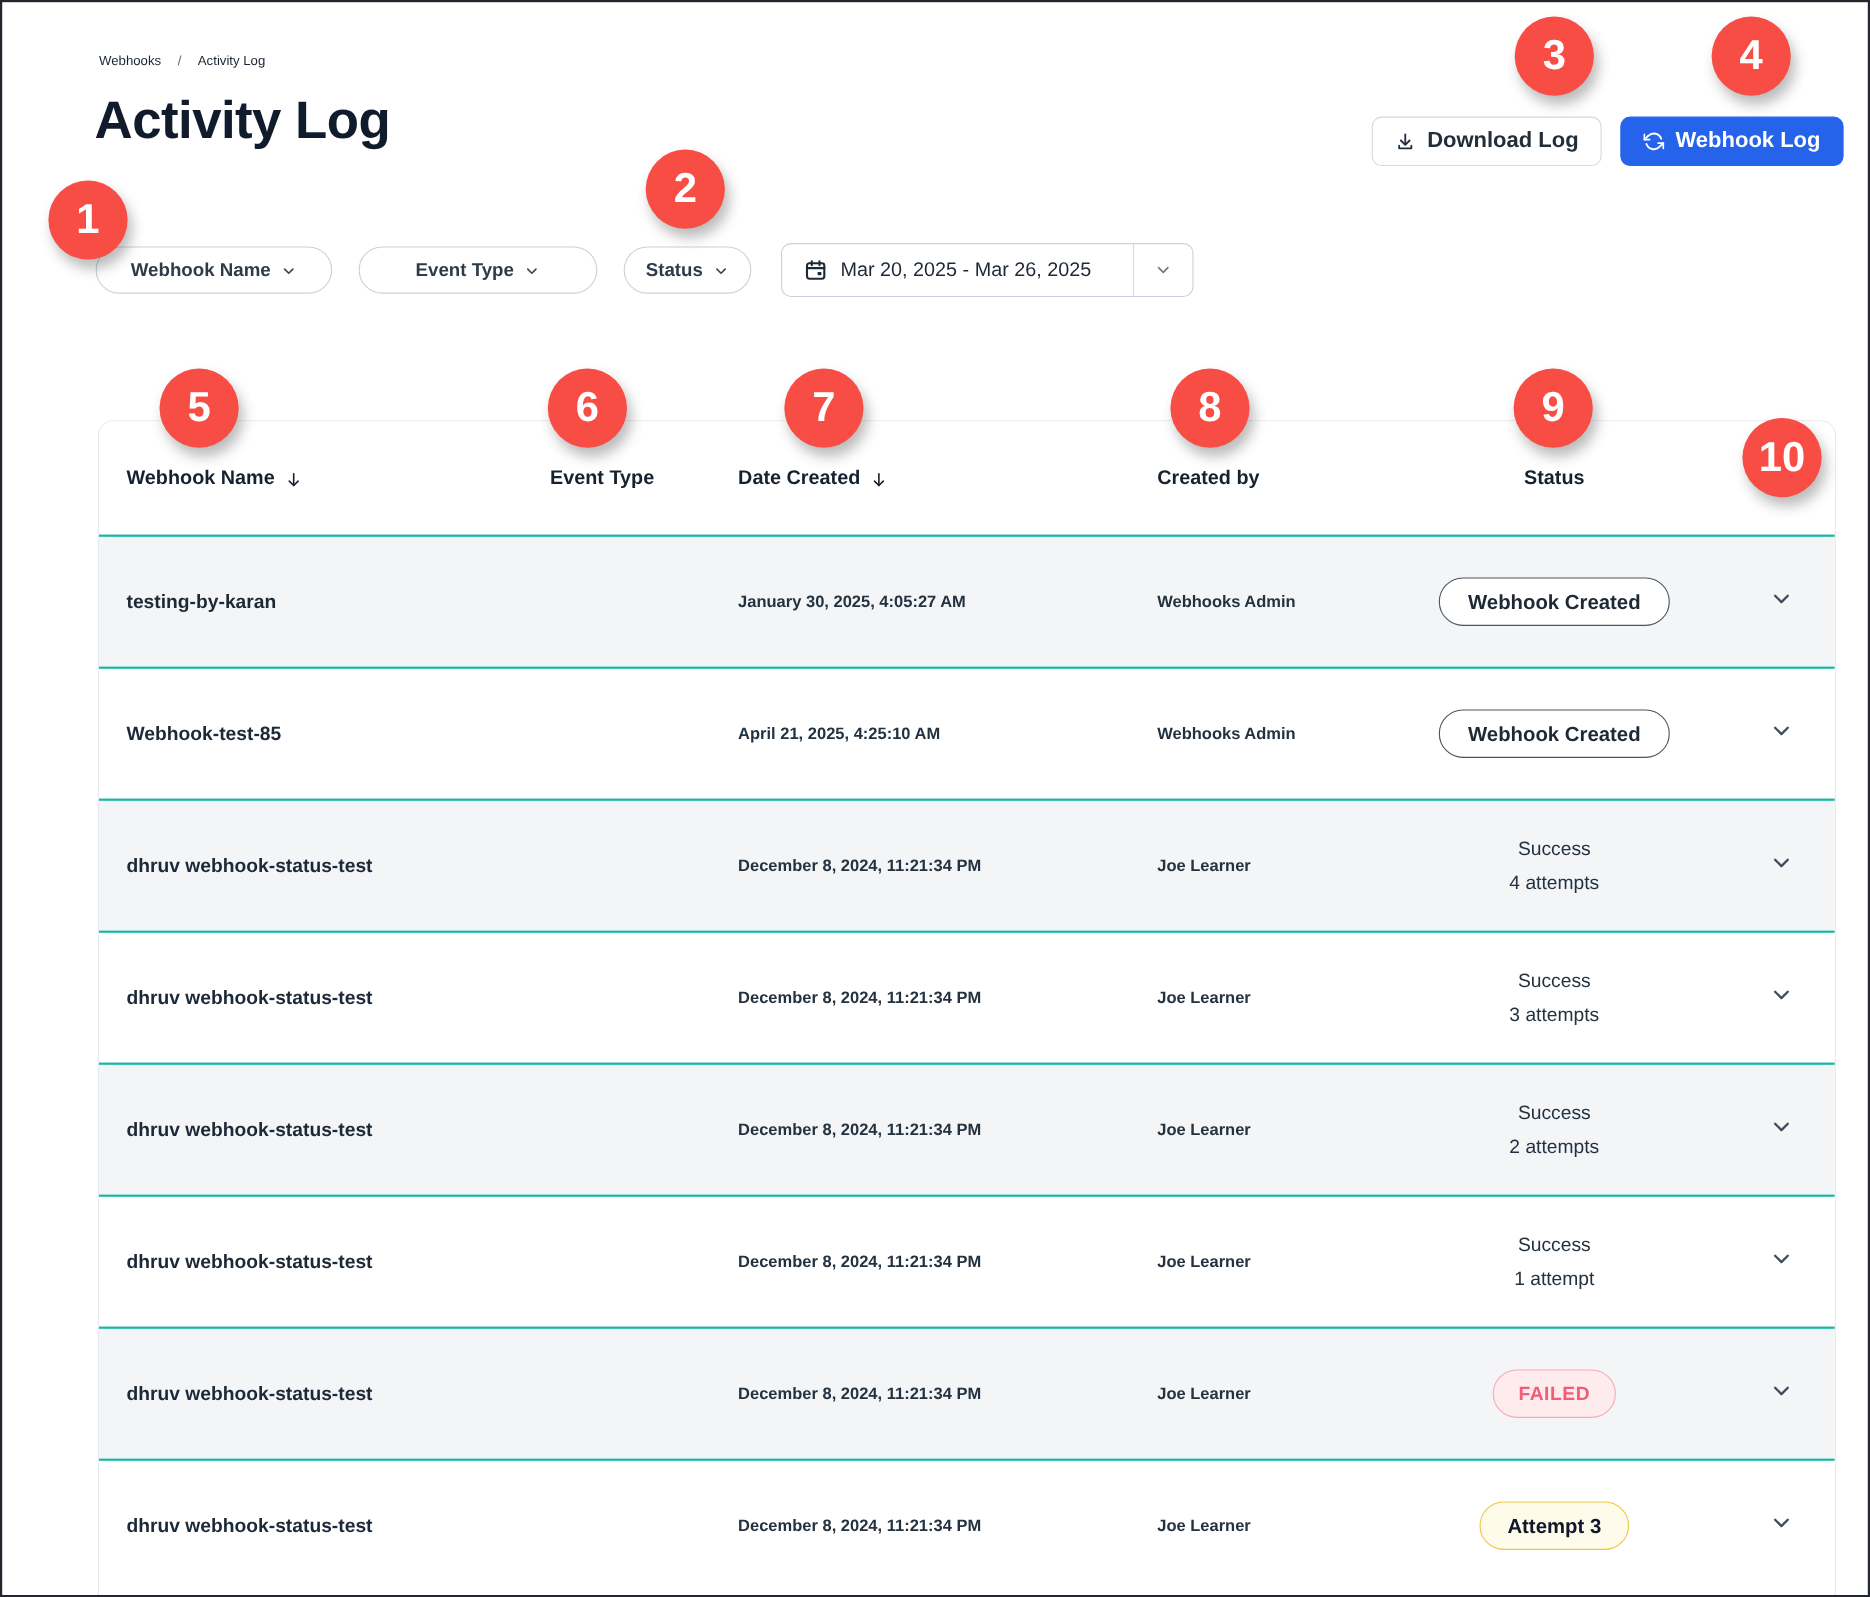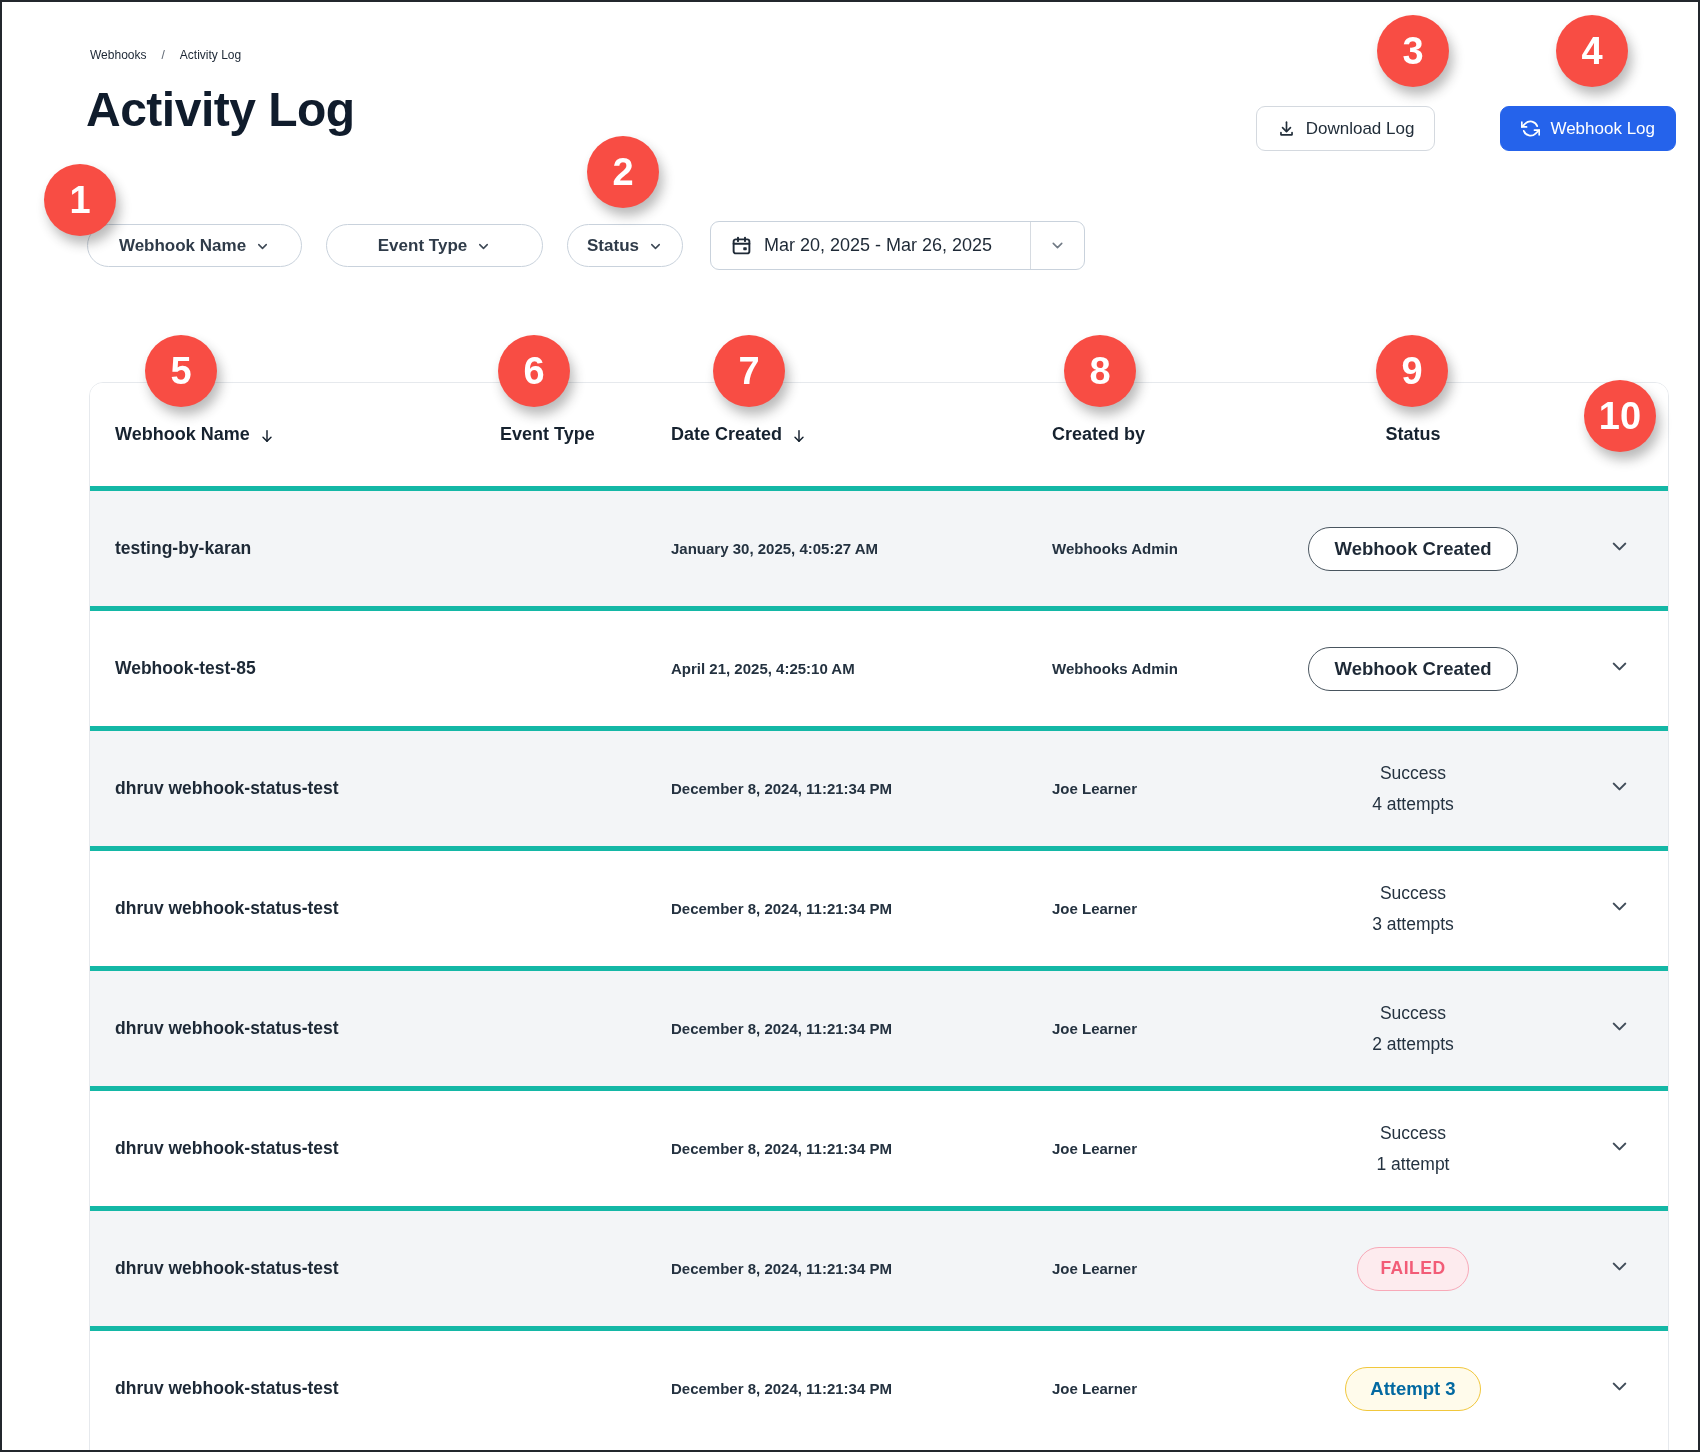--- a/index.html
+++ b/index.html
@@ -12,22 +12,22 @@
 
   
   .breadcrumb{position:absolute;left:88px;top:46px;font-size:12px;color:#1b2634;
     display:flex;align-items:center;gap:15px;font-weight:400;}
   .breadcrumb .sep{color:#5b6470;}
   .page-title{position:absolute;left:84px;top:82px;margin:0;font-size:48px;line-height:1.1;
     font-weight:800;color:#101c2c;letter-spacing:-.5px;}
 
   .toolbar{position:absolute;top:104px;right:22px;display:flex;gap:17px;}
   .btn{display:flex;align-items:center;gap:10px;height:45px;padding:0 20px;
-    border-radius:9px;font-size:17px;font-weight:400;cursor:pointer;
-    font-family:"Liberation Sans",sans-serif;margin-left:48px;}
+    border-radius:9px;font-size:20px;font-weight:700;cursor:pointer;
+    font-family:"Liberation Sans",sans-serif;}
   .btn-secondary{background:#fff;border:1px solid #d4d9df;color:#222e3a;}
   .btn-primary{background:#2563eb;border:1px solid #2563eb;color:#fff;}
   .btn svg{flex:0 0 auto;}
 
   
   .filters{position:absolute;left:85px;top:219px;display:flex;align-items:center;gap:24px;}
   .filter-pill{display:flex;align-items:center;justify-content:center;gap:9px;height:43px;
     border:1px solid #c9d2dc;border-radius:22px;background:#fff;color:#2f3b49;
     font-size:17px;font-weight:700;cursor:pointer;padding:0 10px;}
   .pill-w1{width:215px;}
@@ -45,35 +45,35 @@
   
   .card{position:absolute;left:87px;top:380px;width:1580px;height:1075px;
     background:#fff;border:1px solid #e6e9ed;border-radius:14px 14px 0 0;overflow:hidden;}
   .grid-row{display:grid;grid-template-columns:385px 171px 381px 246px 230px 1fr;
     align-items:center;padding-left:25px;}
   .thead{height:103px;background:#fff;}
   .th{font-size:18px;font-weight:700;color:#16222f;display:flex;align-items:center;gap:9px;}
   .th.center{justify-content:center;}
   .sort-icon{color:#16222f;margin-top:2px;}
 
-  .tr{height:120px;border-top:5px solid #14b8a6;}
+  .tr{height:120px;border-top:2px solid #14b8a6;}
   .tr.odd{background:#f3f5f7;}
   .tr.even{background:#ffffff;}
   .cell-name{font-size:17.5px;font-weight:700;color:#1d2936;}
   .cell-plain{font-size:15px;color:#243240;font-weight:bold;}
   .cell-status{display:flex;flex-direction:column;align-items:center;justify-content:center;
     font-size:17.5px;color:#243240;line-height:31px;}
   .cell-caret{justify-self:end;margin-right:37px;color:#414d5a;cursor:pointer;}
 
   .pill{display:inline-flex;align-items:center;justify-content:center;height:44px;
     border-radius:23px;padding:0 26px;font-weight:700;white-space:nowrap;}
   .pill-created{background:#fff;border:1.5px solid #49555f;color:#1e2936;font-size:18.5px;}
   .pill-failed{background:#fdebee;border:1px solid #f8a9b8;color:#f25c77;font-size:17.5px;
     letter-spacing:.5px;padding:0 22px;}
-  .pill-attempt{background:#fffbeb;border:1.5px solid #f1c73c;color:#0369a1;font-size:18.5px;
+  .pill-attempt{background:#fffbeb;border:1.5px solid #f1c73c;color:#0f172a;font-size:18.5px;
     padding:0 24px;}
 
   
   .badge{position:absolute;width:72px;height:72px;border-radius:50%;background:#f84d44;
     color:#fff;font-size:38px;font-weight:700;display:flex;align-items:center;justify-content:center;
     box-shadow:4px 8px 12px rgba(40,40,40,.32);z-index:50;}
 </style>
 </head>
 <body>
 

